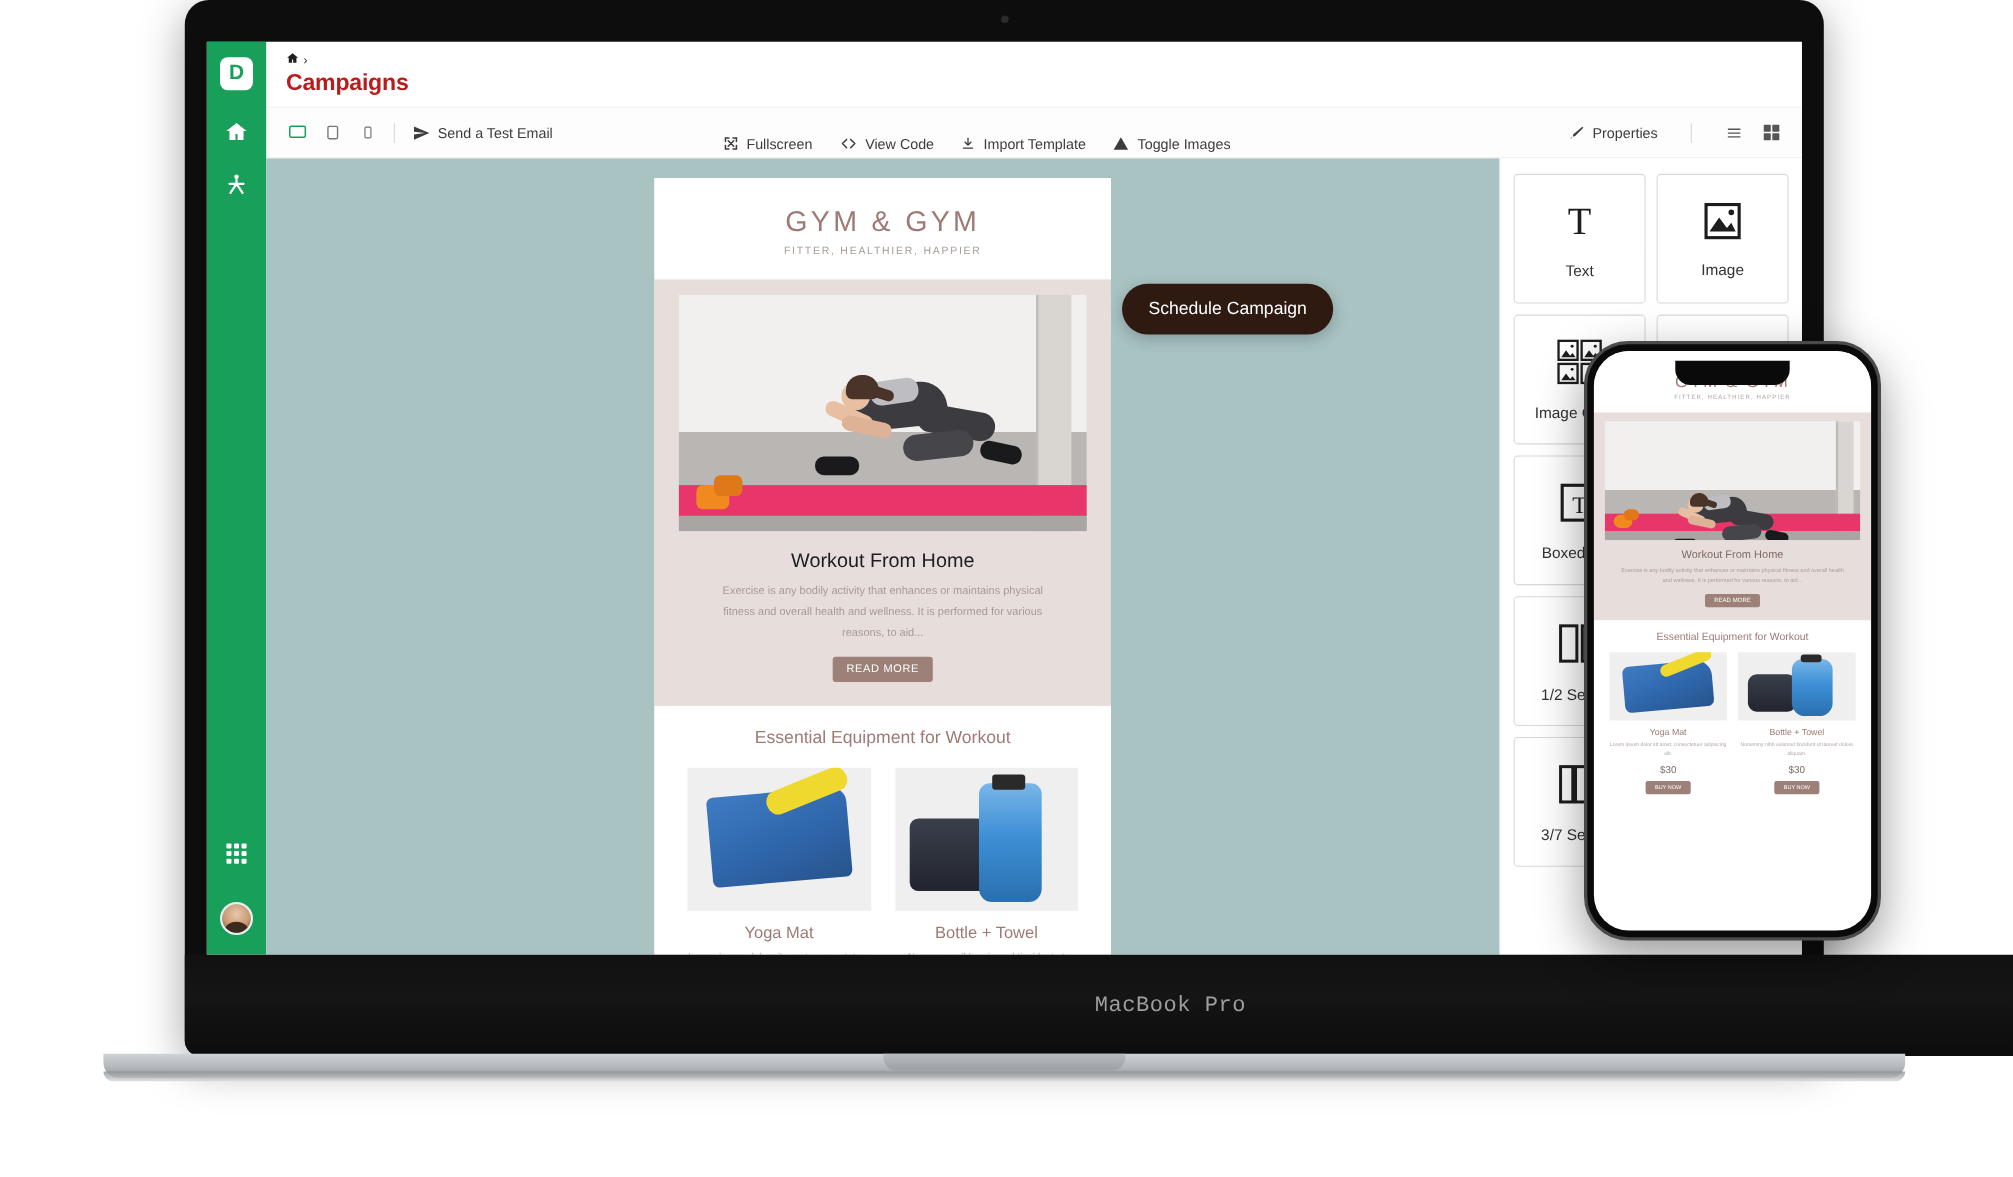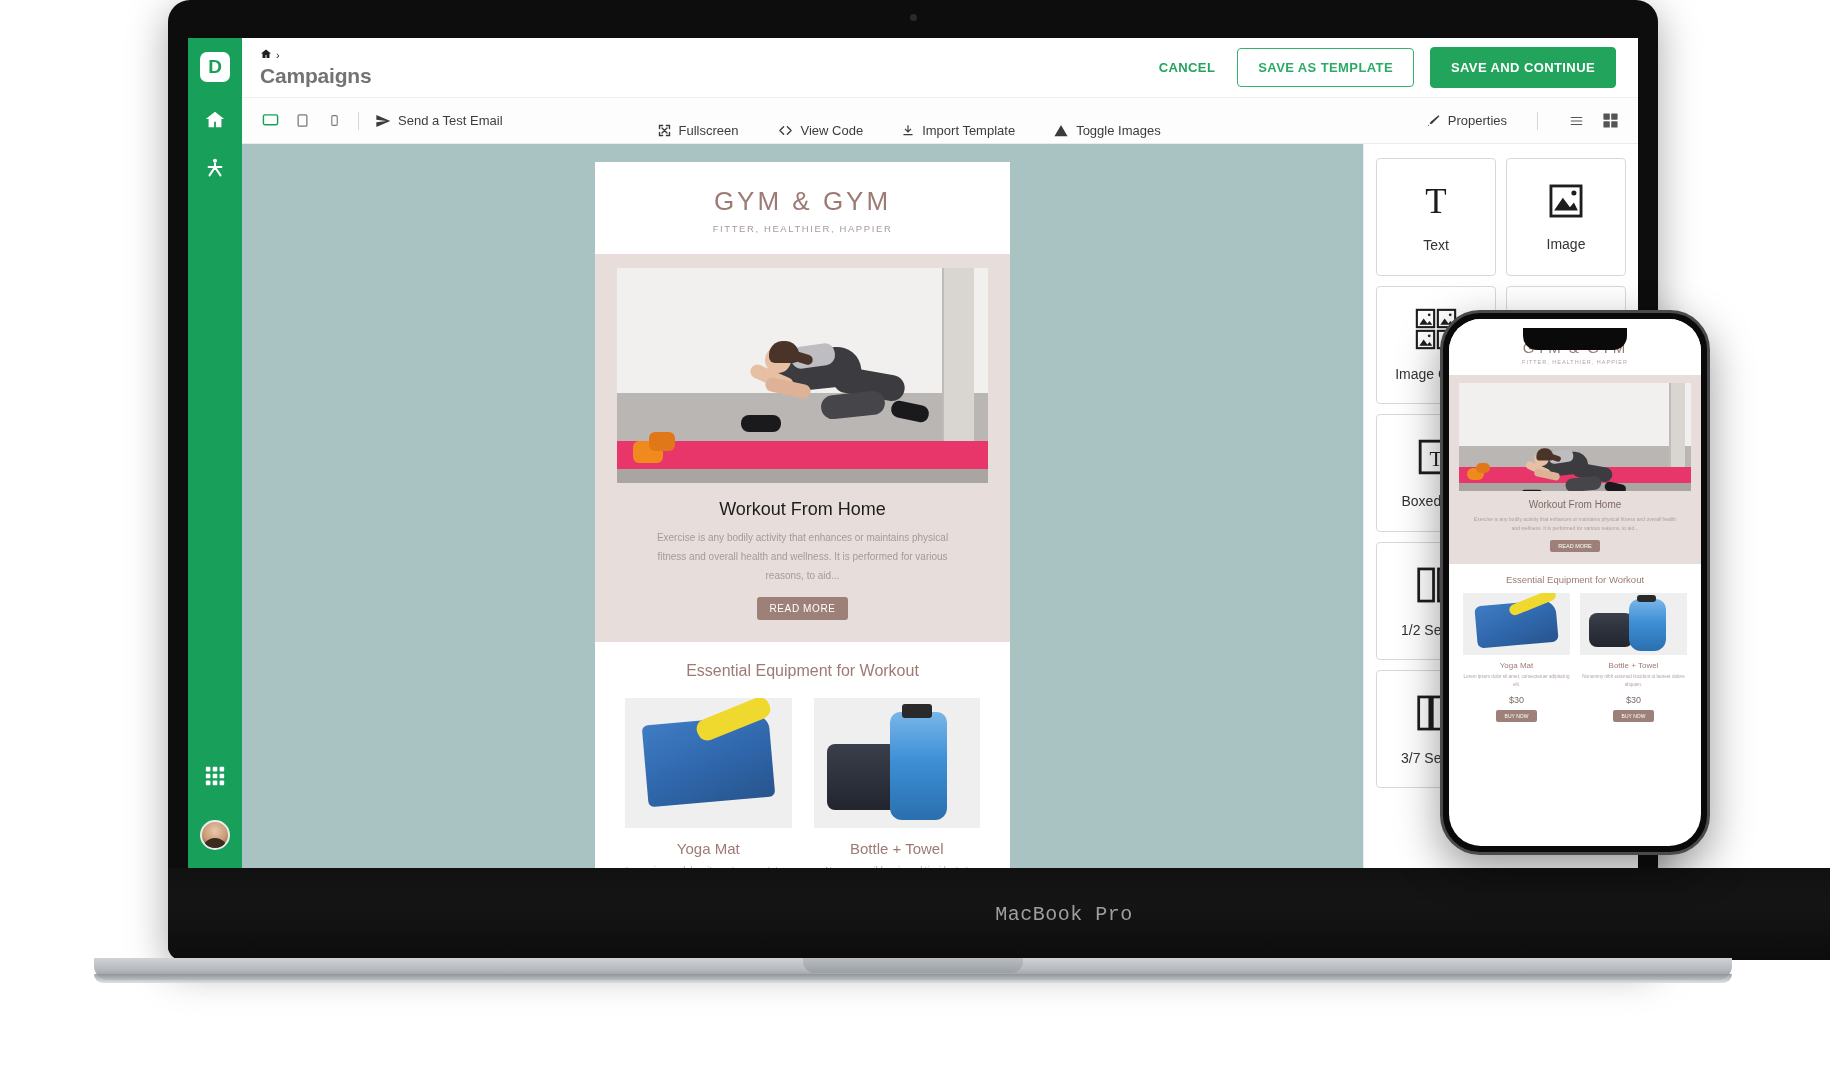--- a/index.html
+++ b/index.html
@@ -87,21 +87,21 @@
   
   .main { flex: 1; display: flex; flex-direction: column; min-width: 0; }
 
   
   .header {
     height: 60px; background: #fff; display: flex; align-items: center;
     padding: 0 22px 0 18px; border-bottom: 1px solid #f0f0f0;
   }
   .crumbs { display: flex; flex-direction: column; gap: 2px; }
   .crumb-row { display: flex; align-items: center; gap: 4px; color: #1f1f1f; font-size: 11px; }
-  .page-title { font-size: 21px; font-weight: bold; color: #737373; letter-spacing: -0.2px; }
+  .page-title { font-size: 21px; font-weight: bold; color: #b91c1c; letter-spacing: -0.2px; }
   .hdr-actions { margin-left: auto; display: flex; align-items: center; gap: 16px; }
   .btn-text {
     background: none; border: none; color: #22a45d; font-size: 13px; font-weight: bold;
     letter-spacing: .4px; cursor: pointer; padding: 8px 6px;
   }
   .btn-outline {
     background: #fff; border: 1px solid #35b26c; color: #2bab66;
     font-size: 13px; font-weight: bold; letter-spacing: .4px;
     padding: 11px 20px; border-radius: 4px; cursor: pointer;
   }
@@ -116,21 +116,21 @@
     height: 46px; background: #fdfdfd; border-bottom: 1px solid #eceaea;
     display: flex; align-items: center; padding: 0 18px; gap: 0px;
   }
   .tb-group { display: flex; align-items: center; gap: 12px; }
   .tb-dev { width: 20px; height: 20px; display:flex; align-items:center; justify-content:center; cursor:pointer; }
   .tb-sep { width: 1px; height: 18px; background: #d8d8d8; margin: 0 14px; }
   .tb-item {
     display: flex; align-items: center; gap: 7px; color: #3c3c3c; font-size: 13px;
     cursor: pointer; padding: 4px 2px; white-space: nowrap;
   }
-  .tb-mid { display: flex; align-items: center; gap: 34px; margin-left: 150px; margin-top: 20px; }
+  .tb-mid { display: flex; align-items: center; gap: 20px; margin-left: 150px; margin-top: 20px; }
   .tb-right { margin-left: auto; display: flex; align-items: center; gap: 14px; }
 
   
   .canvas-wrap { flex: 1; display: flex; min-height: 0; position: relative; }
   .canvas {
     flex: 1; background: #a8c3c2; overflow: hidden; position: relative;
     display: flex; justify-content: center;
   }
   .blocks-panel {
     width: 275px; background: #fff; border-left: 1px solid #ececec;
@@ -334,25 +334,20 @@
                 <span>
                   <svg width="12" height="12" viewBox="0 0 24 24" fill="#1f1f1f">
                       <path d="M12 3 2 11h3v9h6v-6h2v6h6v-9h3z"></path>
                     </svg>
                 </span>
                 <span>›</span>
               </div>
               <div class="page-title">Campaigns</div>
             </div>
 
-            <div class="hdr-actions">
-              <button class="btn-text">CANCEL</button>
-              <button class="btn-outline">SAVE AS TEMPLATE</button>
-              <button class="btn-solid">SAVE AND CONTINUE</button>
-            </div>
           </div>
 
           <div class="toolbar">
             <div class="tb-group">
               <span class="tb-dev">
                 <svg width="17" height="17" viewBox="0 0 24 24" fill="none" stroke="#18A05A" stroke-width="2">
                     <rect x="2" y="4" width="20" height="14" rx="2"></rect>
                   </svg>
               </span>
               <span class="tb-dev">
@@ -577,20 +572,21 @@
                 </div>
                 <div class="block-label">3/7 Section</div>
               </div>
 
               <div class="block-card">
                 <div></div>
                 <div class="block-label"></div>
               </div>
             </div>
 
+            <div class="tip-dark">Schedule Campaign</div>
           </div>
 
         </div>
       </div>
     </div>
 
     <div class="mb-chin">
       <div class="mb-brand">MacBook Pro</div>
     </div>
   </div>

